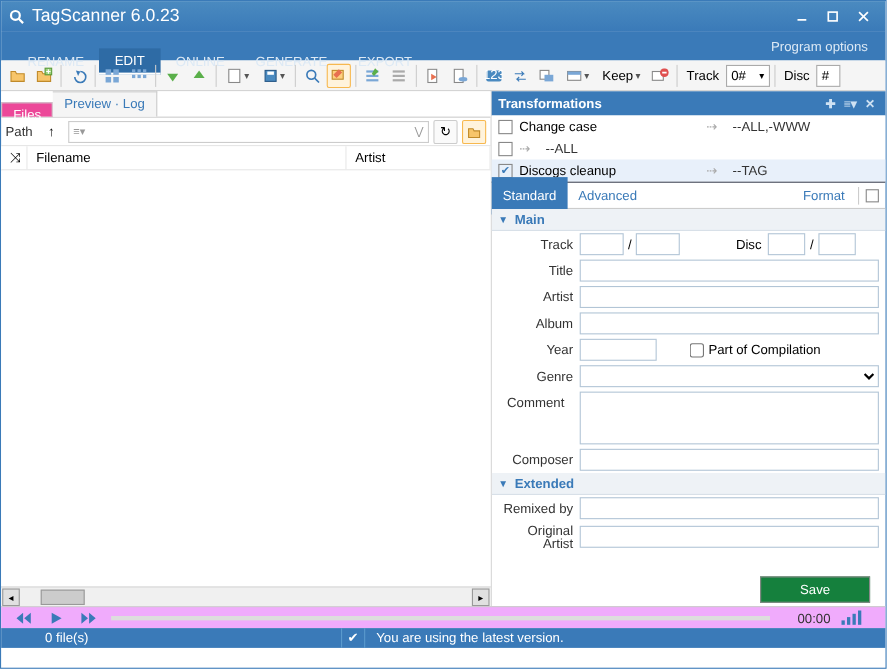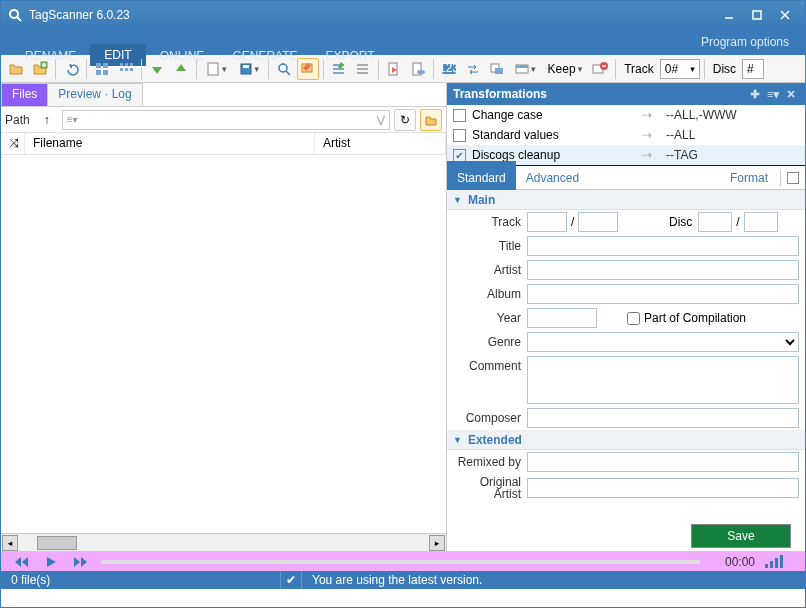--- a/index.html
+++ b/index.html
@@ -1,38 +1,38 @@
 <!DOCTYPE html>
 <html><head>
 <meta charset="utf-8">
 <style>
 * { box-sizing: border-box; margin: 0; padding: 0; font-family: "Segoe UI", Tahoma, sans-serif; font-size: 12px; }
 body { background: #fff; width: 806px; height: 608px; overflow: hidden; border: 1px solid #3a7ab8; }
 .titlebar { background: linear-gradient(#4a8ac0, #3a7ab8); color: #fff; height: 28px; display: flex; align-items: center; padding: 0 6px; }
 .titlebar .icon { width: 16px; height: 16px; margin-right: 6px; display: inline-flex; align-items: center; justify-content: center; }
-.titlebar .title { flex: 1; font-size: 12px; }
+.titlebar .title { flex: 1; font-size: 16px; }
 .titlebar .winbtn { width: 28px; height: 20px; display: inline-flex; align-items: center; justify-content: center; color: #fff; }
 .menubar { background: #3a7ab8; color: #dce9f5; height: 26px; display: flex; align-items: center; padding: 0 10px; }
 .menubar .mitem { padding: 4px 14px; cursor: pointer; font-size: 12px; margin-top: 27px; }
 .menubar .mitem.active { background: #2e6ba5; color: #fff; border-bottom: 2px solid #fff; }
 .menubar .spacer { flex: 1; }
 .menubar .opts { color: #dce9f5; font-size: 12px; padding-right: 6px; }
 .toolbar { background: #f5f5f5; border-bottom: 1px solid #ccc; height: 28px; display: flex; align-items: center; padding: 2px 4px; gap: 2px; }
 .tbtn { width: 22px; height: 22px; border: 1px solid transparent; display: inline-flex; align-items: center; justify-content: center; border-radius: 2px; }
 .tbtn.sel { border-color: #f7b84f; background: #fff3dc; }
 .tsep { width: 1px; height: 20px; background: #ccc; margin: 0 2px; }
 .tdropdown { display: inline-flex; align-items: center; height: 22px; border: 1px solid transparent; padding: 0 4px; gap: 2px; }
 .tdropdown .chev { font-size: 9px; color: #555; }
 .track-combo { border: 1px solid #aaa; height: 20px; width: 40px; background: #fff; display: inline-flex; align-items: center; padding: 0 4px; font-size: 11px; }
 .track-label { font-size: 12px; padding: 0 4px; }
 .content { display: flex; height: calc(100% - 28px - 26px - 28px - 38px - 18px); }
 .left-pane { flex: 1; display: flex; flex-direction: column; border-right: 1px solid #ccc; min-width: 0; }
 .left-tabs { background: #fff; border-bottom: 1px solid #ccc; display: flex; height: 24px; align-items: stretch; }
 .ltab { padding: 3px 10px; font-size: 12px; color: #3a7ab8; border: 1px solid #ccc; border-bottom: none; background: #f5f5f5; }
-.ltab.active { background: #8b5cf6; color: #fff; }
+.ltab.active { background: #ec4899; color: #fff; margin-top: 10px; }
 .path-row { display: flex; align-items: center; height: 26px; padding: 2px 4px; gap: 4px; border-bottom: 1px solid #e0e0e0; }
 .path-row .lbl { font-size: 12px; color: #333; padding-right: 2px; }
 .path-row select, .path-row .combo { flex: 1; height: 20px; border: 1px solid #ccc; background: #fff; font-size: 12px; }
 .path-row .pb { width: 22px; height: 22px; border: 1px solid #ccc; background: #fafafa; display: inline-flex; align-items: center; justify-content: center; border-radius: 2px; }
 .path-row .pb.ylw { border-color: #f7b84f; background: #fff3dc; }
 .grid-head { display: flex; height: 22px; border-bottom: 1px solid #e0e0e0; background: #fff; }
 .grid-head .col { padding: 3px 8px; font-size: 12px; border-right: 1px solid #e8e8e8; }
 .grid-body { flex: 1; background: #fff; overflow: hidden; position: relative; }
 .hscroll { height: 18px; background: #f0f0f0; border-top: 1px solid #ccc; display: flex; align-items: center; }
 .hscroll .thumb { width: 40px; height: 14px; background: #ccc; border: 1px solid #999; margin-left: 18px; }
@@ -317,21 +317,20 @@
     </div>
     <div class="trans-list">
       <div class="trans-row">
         <span class="cb"></span>
         <span class="nm">Change case</span>
         <span class="arr">⇢</span>
         <span class="val">--ALL,-WWW</span>
       </div>
       <div class="trans-row">
         <span class="cb"></span>
-        <span class="nm">Standard values</span>
         <span class="arr">⇢</span>
         <span class="val">--ALL</span>
       </div>
       <div class="trans-row sel">
         <span class="cb">✔</span>
         <span class="nm">Discogs cleanup</span>
         <span class="arr">⇢</span>
         <span class="val">--TAG</span>
       </div>
     </div>
@@ -376,21 +375,21 @@
         <input type="text" style="width: 70px;">
         <span style="width:30px;"></span>
         <input type="checkbox" style="margin-right: 4px;">
         <span>Part of Compilation</span>
       </div>
       <div class="frow">
           <span class="lbl">Genre</span>
           <select style="flex:1;"></select>
         </div>
       <div class="frow" style="align-items:flex-start;">
-          <span class="lbl" style="padding-top:3px;">Comment</span>
+          <span class="lbl" style="padding-top:3px;text-align:center;">Comment</span>
           <textarea style="flex: 1 1 0%;"></textarea>
         </div>
       <div class="frow">
           <span class="lbl">Composer</span>
           <input type="text" style="flex: 1 1 0%;">
         </div>
       <div class="section-head">
           <span class="tri">▼</span>
           <span>Extended</span>
         </div>
@@ -430,16 +429,16 @@
   <span class="time">00:00</span>
   <div class="vol">
       <span style="height:4px"></span>
       <span style="height:7px"></span>
       <span style="height:10px"></span>
       <span style="height:13px"></span>
     </div>
 </div>
 
 <div class="status">
-  <div class="cell" style="width:280px;">0 file(s)</div>
+  <div class="cell" style="width:280px;margin-left:30px;">0 file(s)</div>
   <div class="cell" style="width:16px;justify-content:center;">✔</div>
   <div class="cell" style="flex:1;border-right:none;">You are using the latest version.</div>
 </div>
 
 </body></html>

